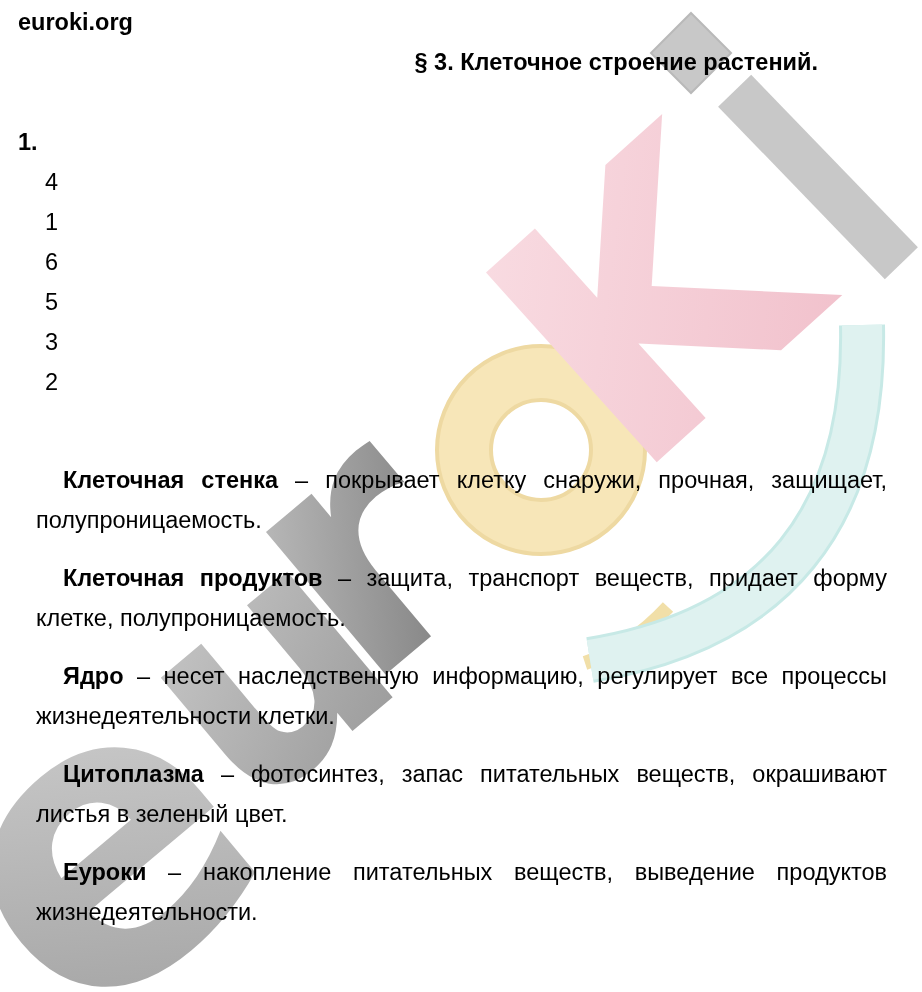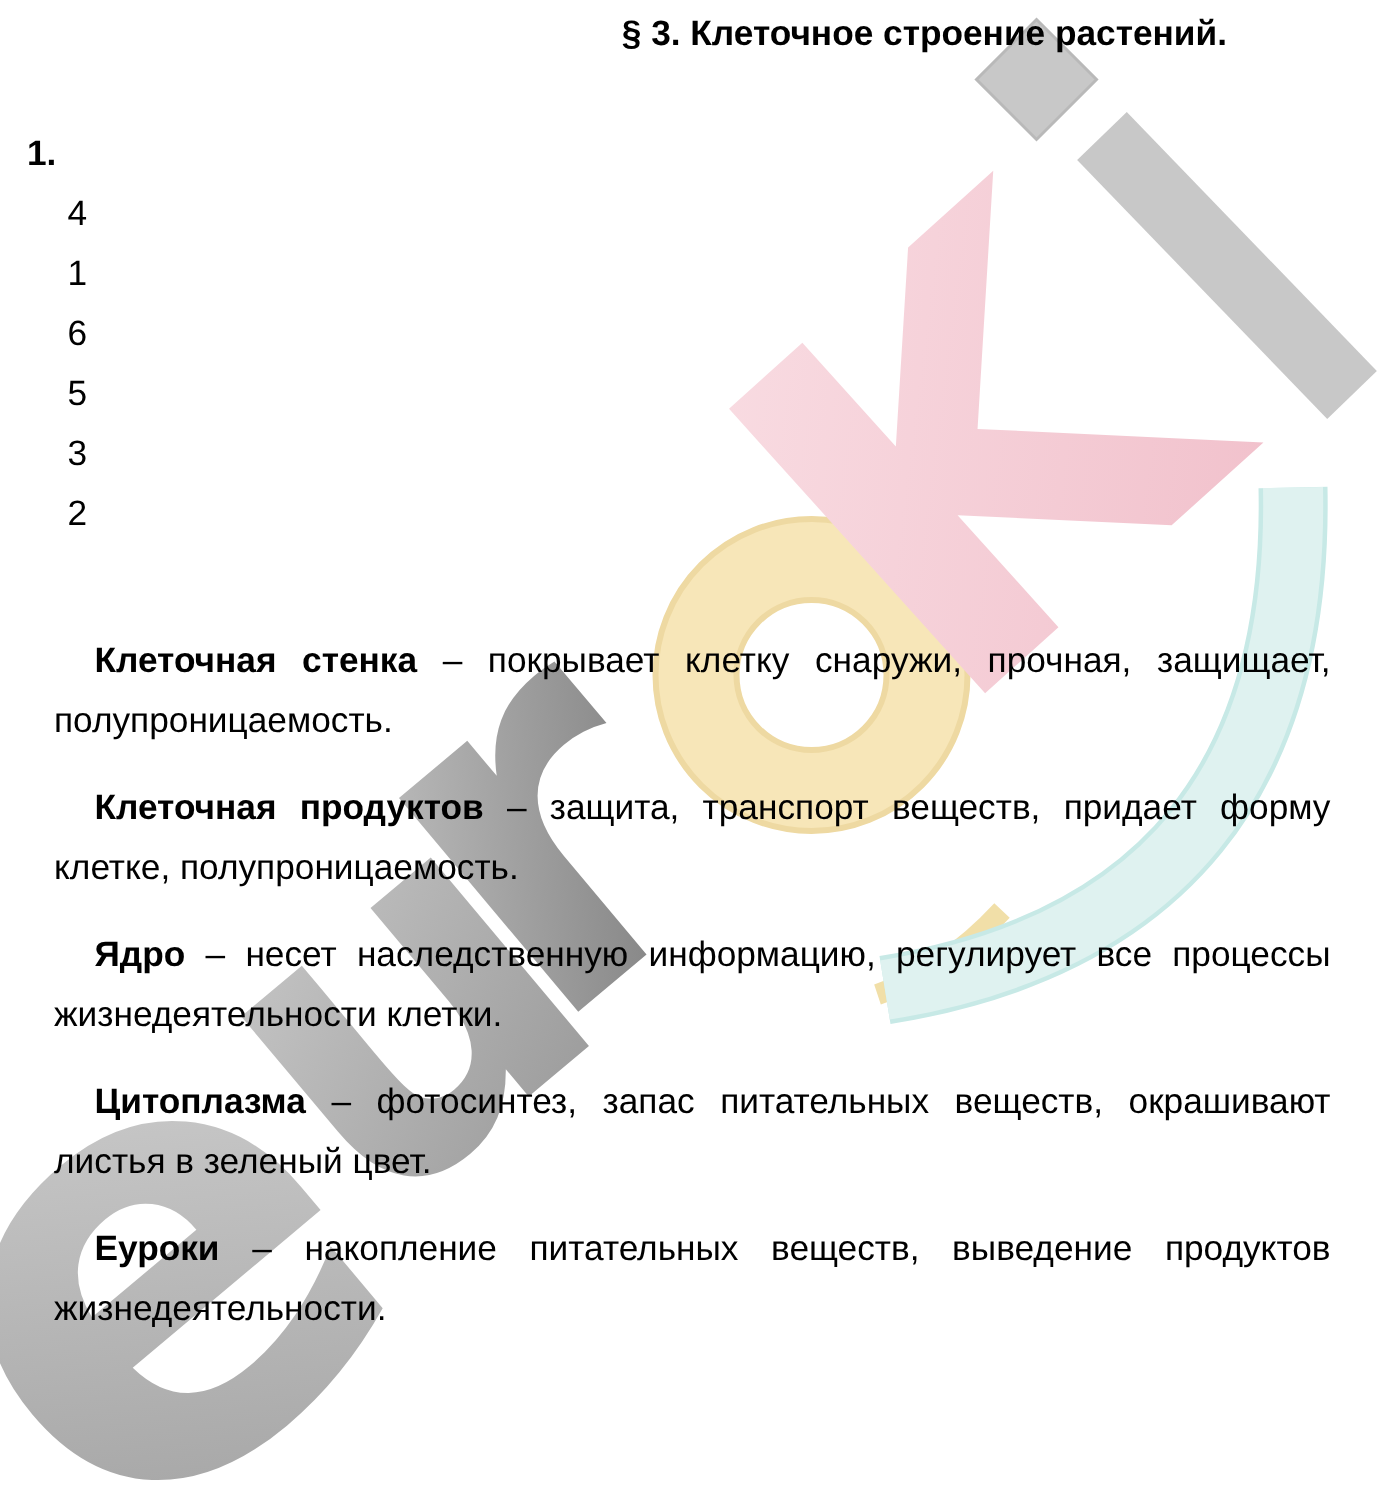--- a/index.html
+++ b/index.html
@@ -69,20 +69,21 @@
     <rect x="795" y="57" width="46" height="240" transform="rotate(-44 818 177)" fill="#c8c8c8"></rect>
 
     <path d="M 668 607 Q 630 648 585 663" fill="none" stroke-width="14" stroke="#f1dfa8"></path>
 
     <path d="M 862 325 Q 868 615 590 660" fill="none" stroke-width="46" stroke="#c7e9e6"></path>
     <path d="M 862 325 Q 868 615 590 660" fill="none" stroke-width="40" stroke="#dff2f0"></path>
   </svg>
 
   <div id="content">
 
+    <div class="hdr">euroki.org</div>
 
     <div class="titles">§ 3. Клеточное строение растений.</div>
 
     <div class="spacer"></div>
 
     <div class="task-number">1.</div>
 
     <div class="answer-line">4</div>
     <div class="answer-line">1</div>
     <div class="answer-line">6</div>

